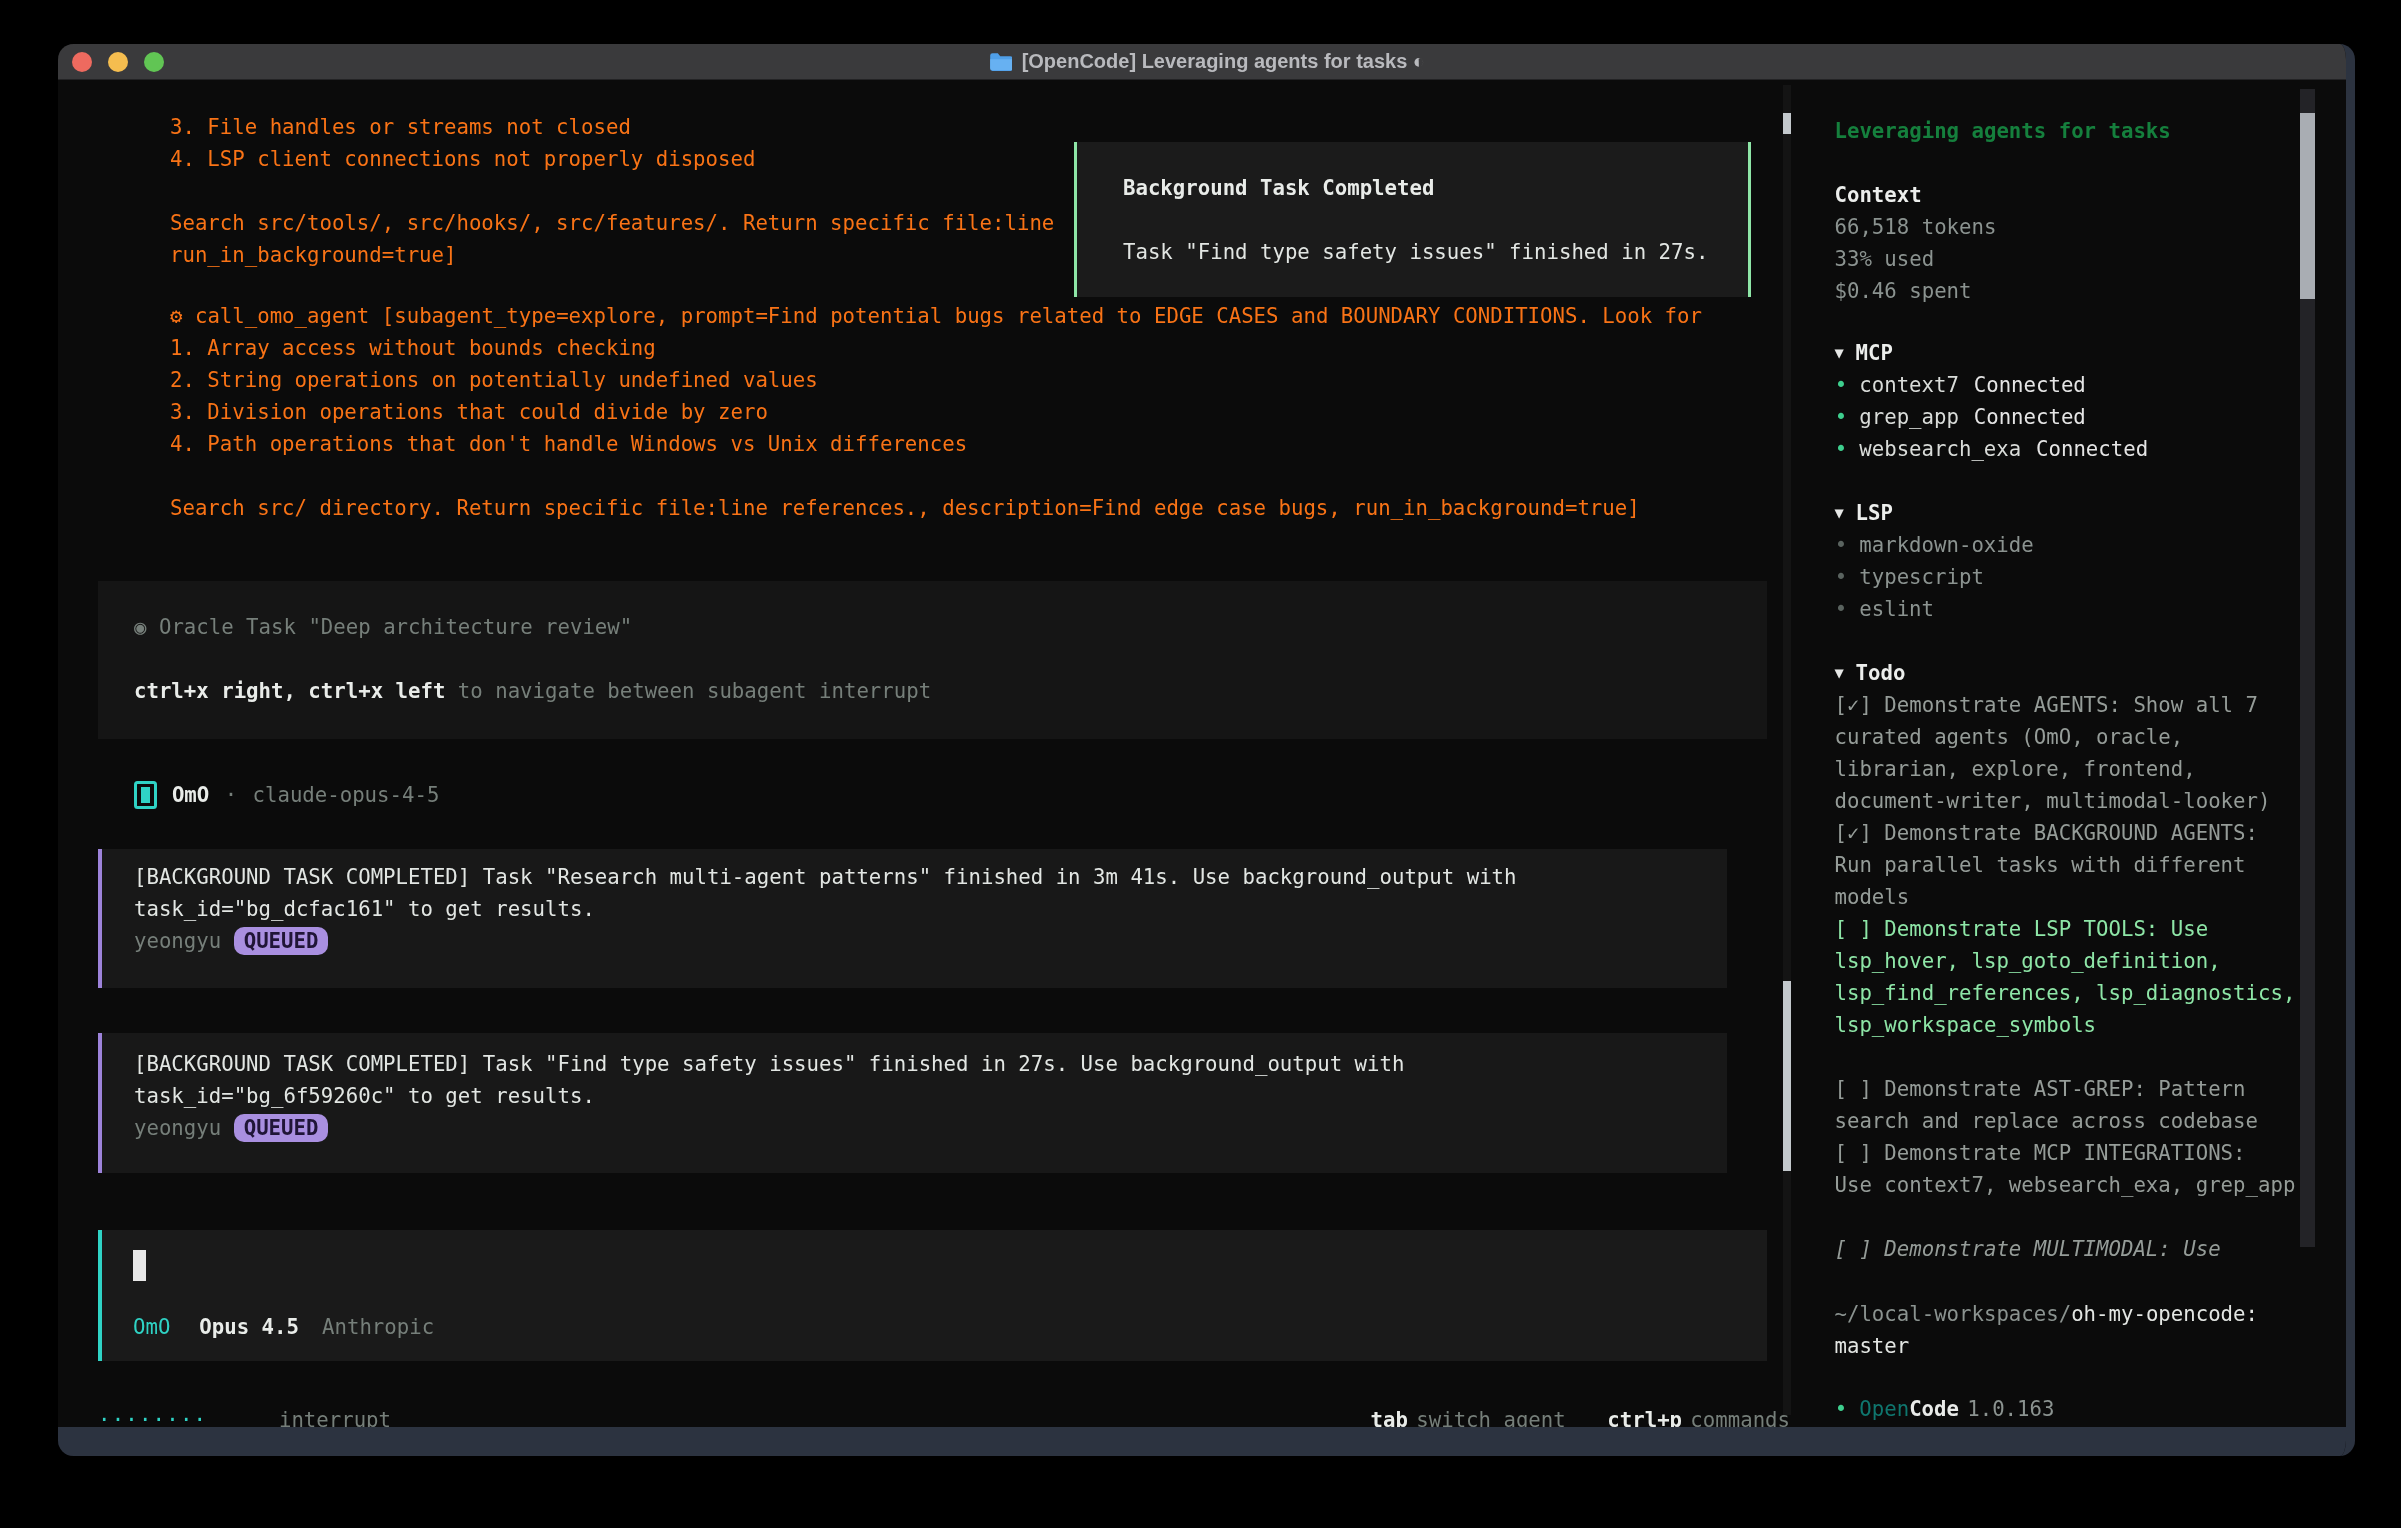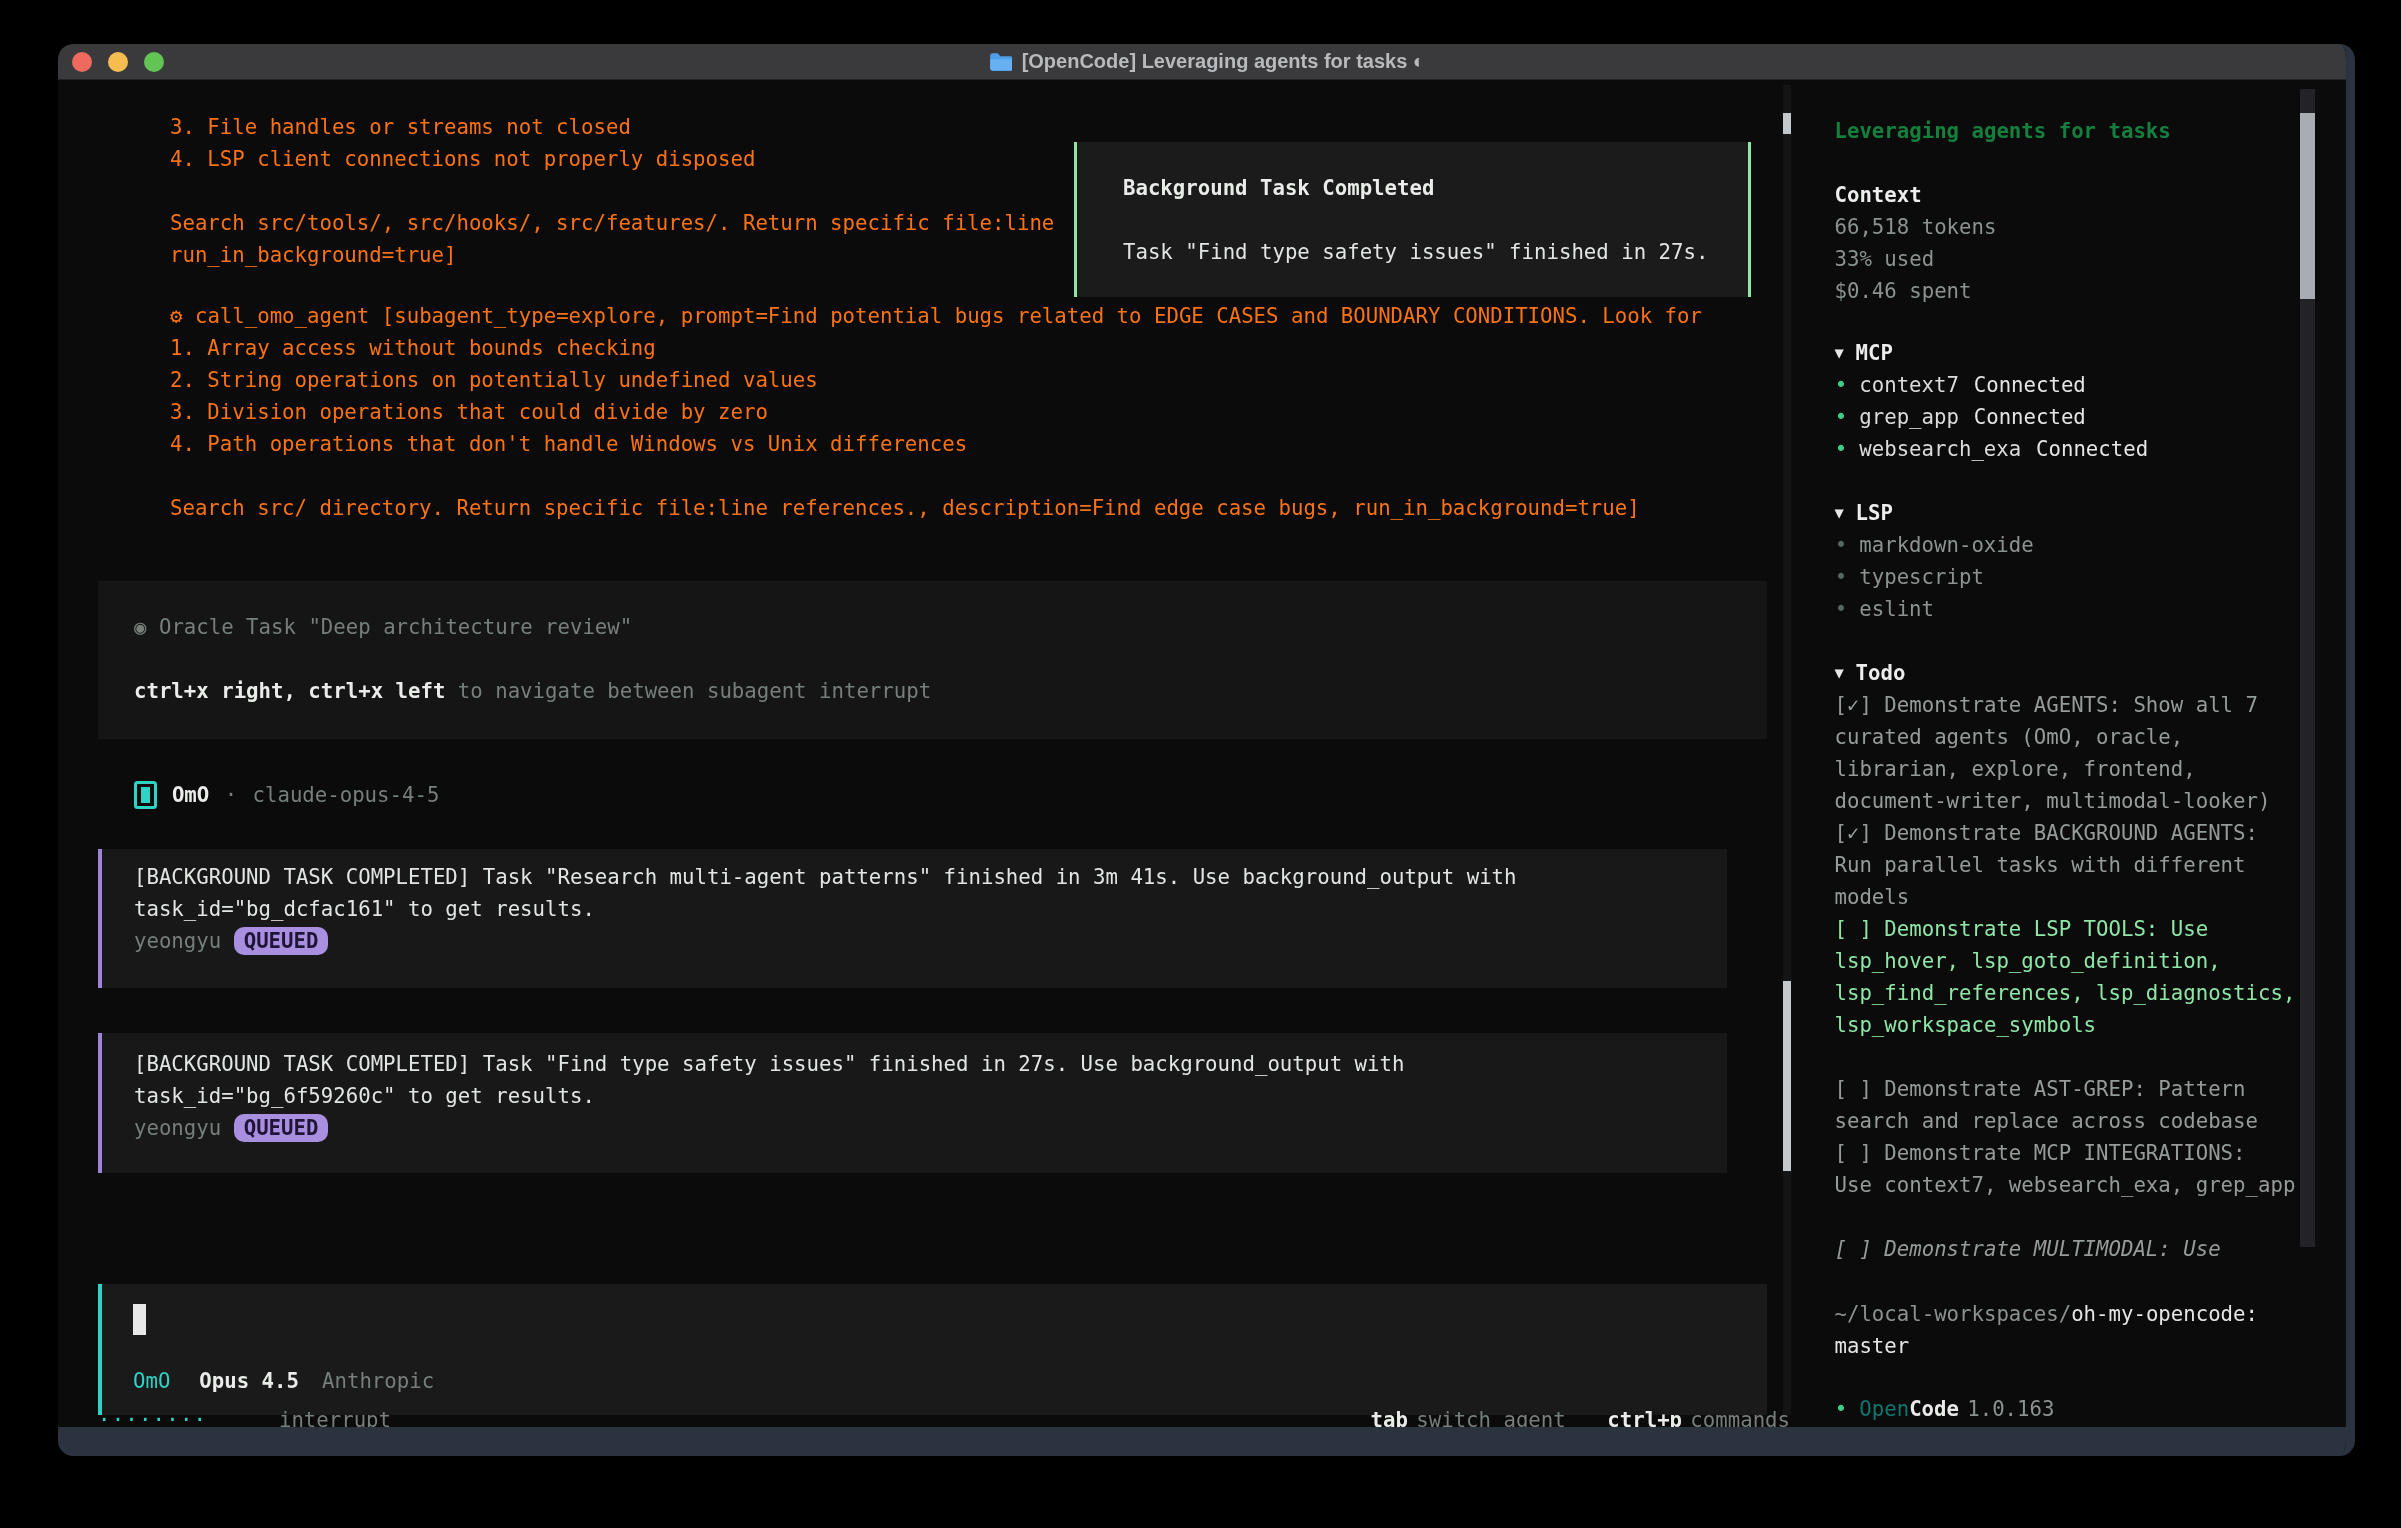--- a/index.html
+++ b/index.html
@@ -51,21 +51,21 @@
     padding:12.4px 0 0 32px;
   }
   .taskbox.one{top:805px;height:139px;}
   .taskbox.two{top:989px;height:140px;padding-top:15.4px;}
   .task-user-row{margin-top:0;}
   .badge{
     display:inline-block;background:#a98fe0;color:#201537;font-weight:bold;
     padding:0 9.5px;margin-left:13px;line-height:28px;border-radius:10px;
   }
   .inputbox{
-    left:40px;top:1240px;width:1669px;height:131px;background:#1a1a1a;
+    left:40px;top:1186px;width:1669px;height:131px;background:#1a1a1a;
     border-left:4.1px solid #2fd3c5;
   }
   .cursor{position:absolute;left:31px;top:20px;width:13px;height:31px;background:#e8e8e8;}
   .inputbox .meta-row{position:absolute;left:31px;top:81px;}
   .statusbar{left:40px;top:1346px;width:1692px;display:flex;align-items:center;}
   .statusbar .left{display:flex;align-items:center;}
   .statusbar .right{margin-left:auto;display:flex;align-items:center;gap:8.3px;}
   .spinner{color:#2fd3c5;letter-spacing:1.2px;}
   .key-hint{margin-left:26px;margin-top:28px;}
   .gap56{width:25px;}

